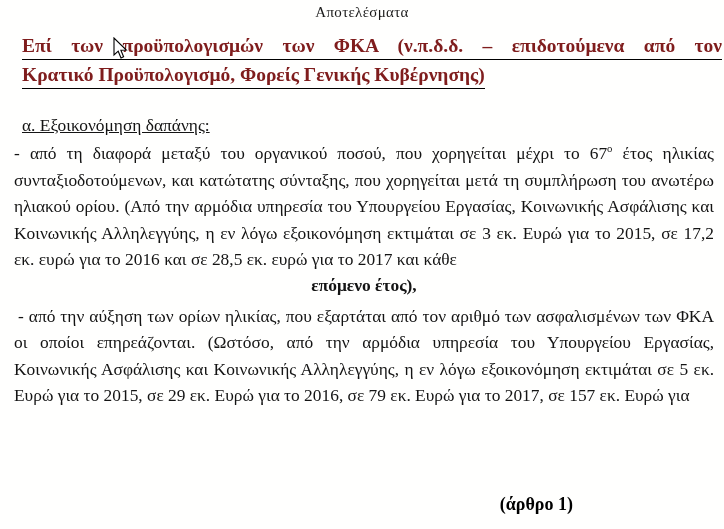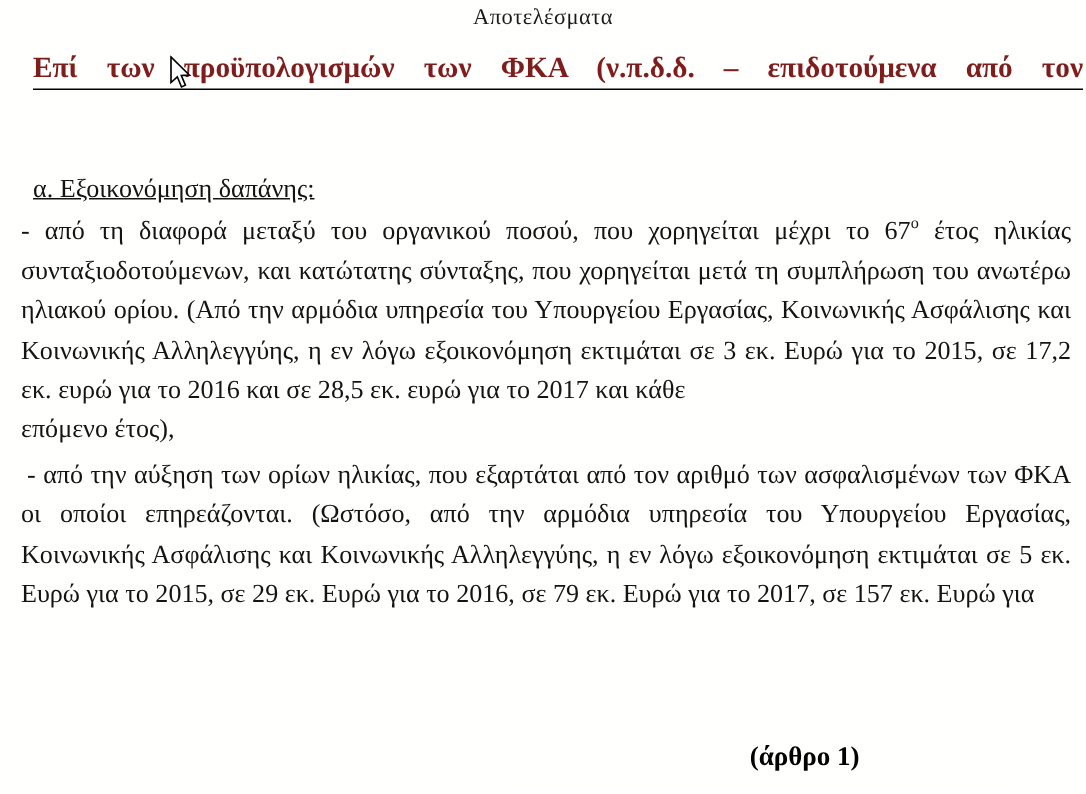--- a/index.html
+++ b/index.html
@@ -85,22 +85,23 @@
   .para {
     margin: 0 0 0 0;
     text-align: justify;
     text-indent: 0;
   }
   .para.second {
     margin-top: 4px;
     text-indent: 4px;
   }
   .para .tail {
-    text-align: left;
+    text-align: center;
     display: block;
+    font-weight: bold;
   }
 
   sup.ord {
     font-size: 0.62em;
     vertical-align: super;
     line-height: 0;
   }
 
   
   .footer-ref {
@@ -137,20 +138,21 @@
 </head>
 <body>
 
 <div class="page">
   <div class="paper-tint"></div>
 
   <div class="doc-title">Αποτελέσματα</div>
 
   <div class="heading">
     <span class="hline justify">Επί των προϋπολογισμών των ΦΚΑ (ν.π.δ.δ. – επιδοτούμενα από τον</span>
+    <span class="hline last">Κρατικό Προϋπολογισμό, Φορείς Γενικής Κυβέρνησης)</span>
   </div>
 
   <div class="body-block">
 
     <p class="lead">α. Εξοικονόμηση δαπάνης:</p>
 
     <p class="para">
       <span>- από τη διαφορά μεταξύ του οργανικού ποσού, που χορηγείται μέχρι το 67</span><sup class="ord">ο</sup><span> έτος ηλικίας συνταξιοδοτούμενων, και κατώτατης σύνταξης, που χορηγείται μετά τη συμπλήρωση του ανωτέρω ηλιακού ορίου. (Από την αρμόδια υπηρεσία του Υπουργείου Εργασίας, Κοινωνικής Ασφάλισης και Κοινωνικής Αλληλεγγύης, η εν λόγω εξοικονόμηση εκτιμάται σε 3 εκ. Ευρώ για το 2015, σε 17,2 εκ. ευρώ για το 2016 και σε 28,5 εκ. ευρώ για το 2017 και κάθε</span>
       <span class="tail">επόμενο έτος),</span>
     </p>

